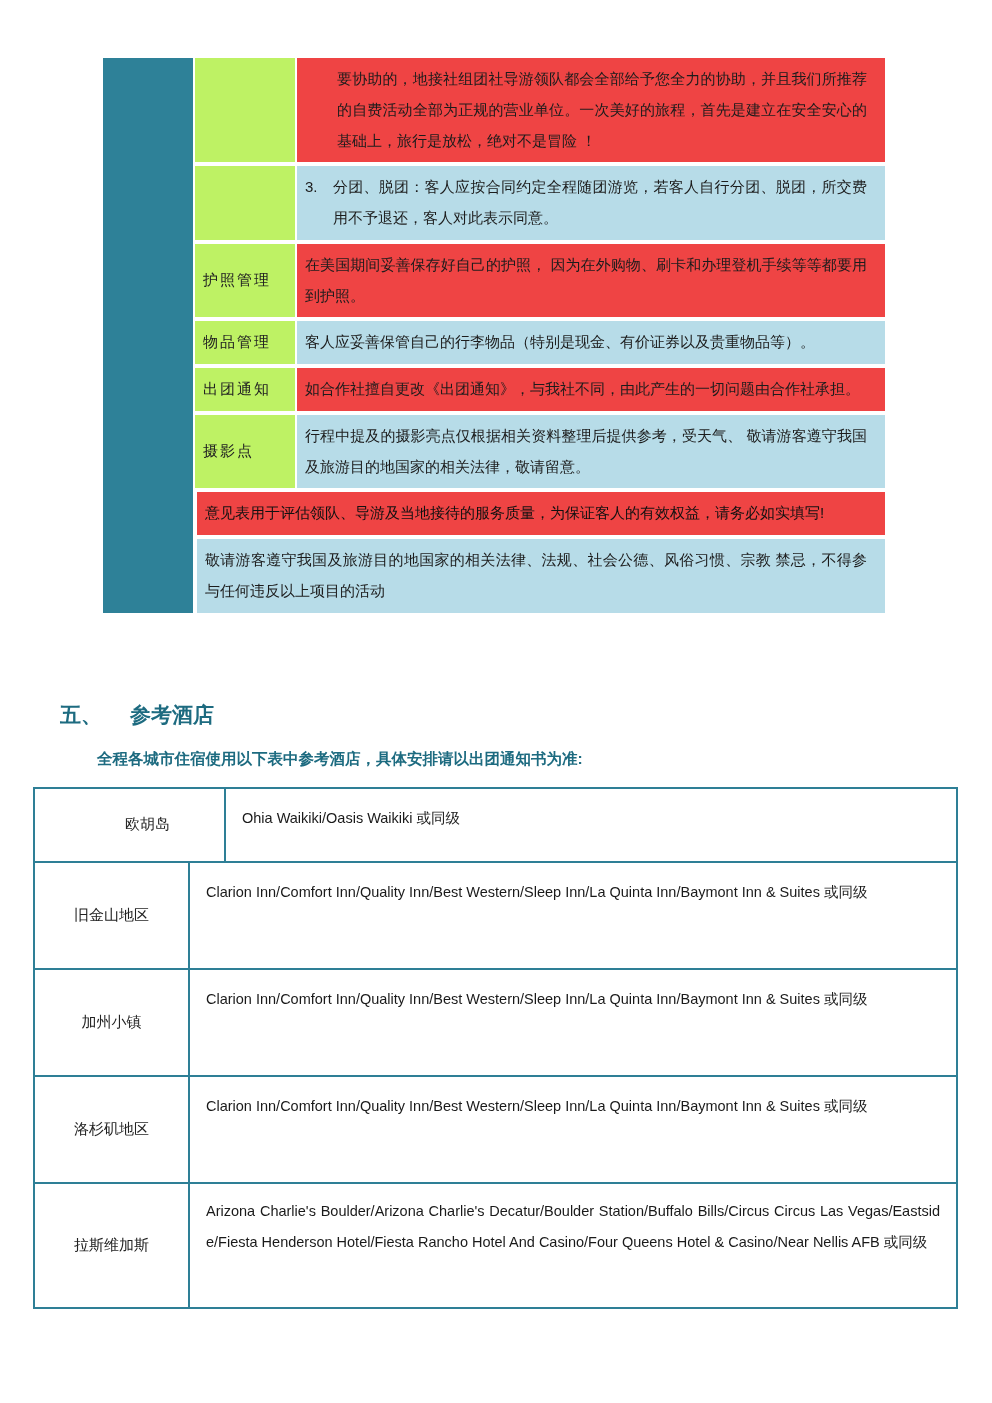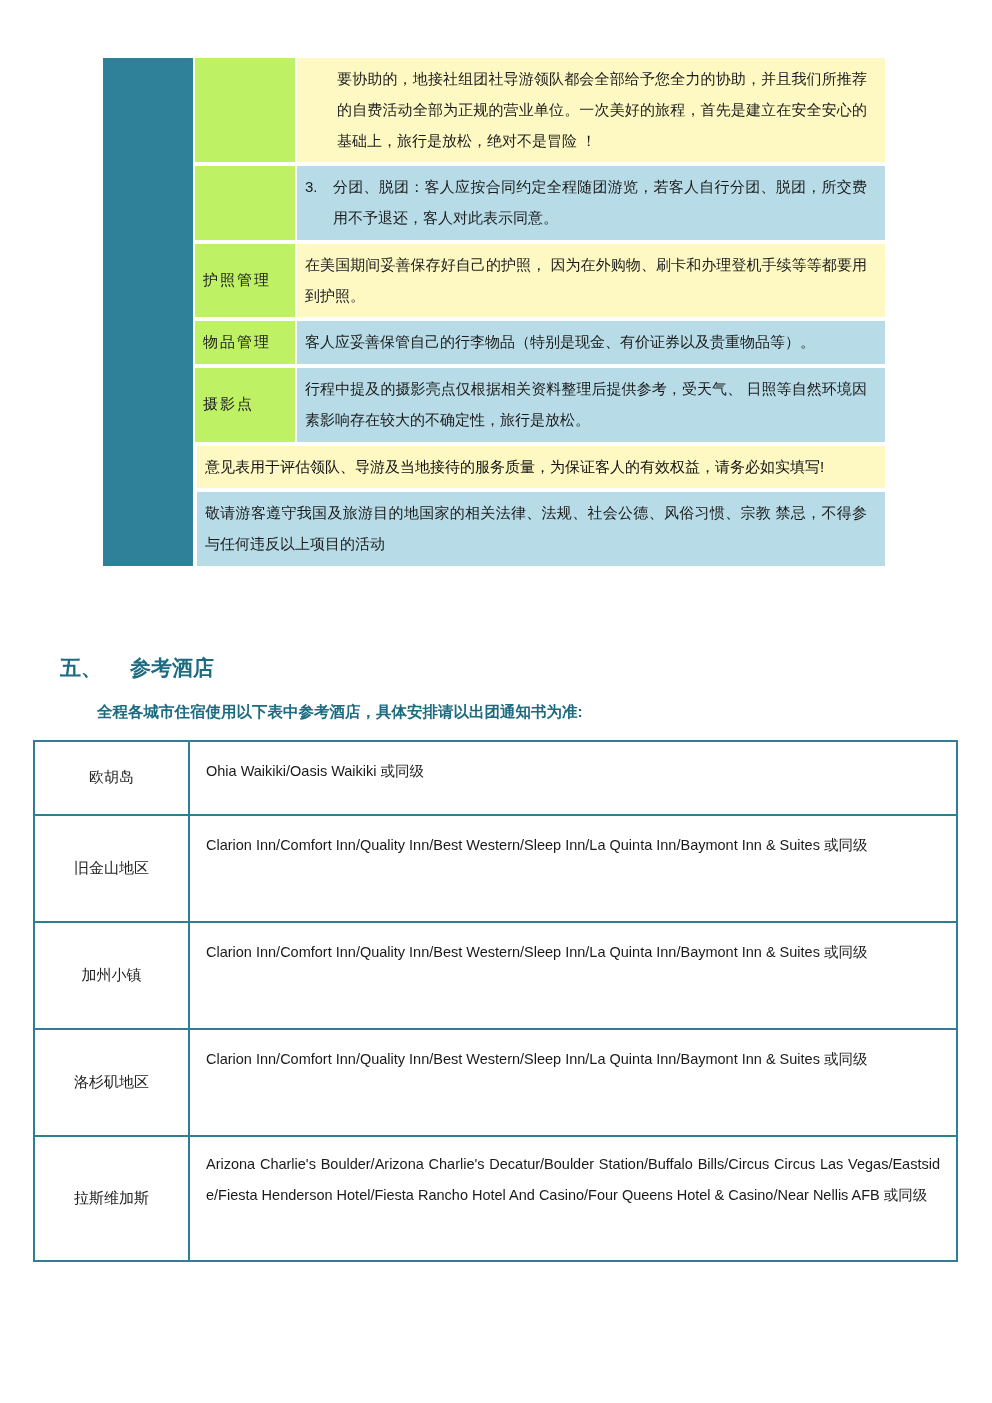--- a/index.html
+++ b/index.html
@@ -15,21 +15,21 @@
   .n-row{display:flex;margin-bottom:4px;}
   .n-label{
     width:100px;flex-shrink:0;display:flex;align-items:center;
     padding-left:8px;box-sizing:border-box;background:#bef264;
     font-size:15px;letter-spacing:2px;color:#222;
   }
   .n-content{
     flex:1;margin-left:2px;padding:6px 18px 6px 8px;
     font-size:15px;line-height:2.05;text-align:justify;
   }
-  .shade-light{background:#fef9c3;}
+  .shade-light{background:#ef4444;}
   .shade-dark{background:#b7dce8;}
   .indented{padding-left:40px;}
   .with-num{display:flex;}
   .with-num .num{width:28px;flex-shrink:0;}
   .with-num .txt{flex:1;text-align:justify;}
   .bold-cell{font-weight:400;color:#111;}
   .n-footer{
     margin-left:2px;padding:6px 18px 6px 8px;
     font-size:15px;line-height:2.05;text-align:justify;
   }
@@ -53,21 +53,21 @@
   .h-city{
     width:155px;flex-shrink:0;border-right:2px solid #2e7f96;
     display:flex;align-items:center;justify-content:center;
     font-size:15px;color:#222;box-sizing:border-box;padding:0 6px;
     text-align:center;
   }
   .h-hotels{
     flex:1;padding:12px 16px 8px 16px;box-sizing:border-box;
     font-size:14.5px;line-height:2.35;text-align:justify;color:#1a1a1a;
   }
-  .h-row.r1{min-height:72px;}
+  .h-row.r1{min-height:72px;padding-left:36px;}
   .h-row.r2,.h-row.r3,.h-row.r4{min-height:105px;}
   .h-row.r5{min-height:123px;}
   .h-row.r5 .h-hotels{word-break:break-all;line-height:2.15;}
 </style>
 </head>
 <body>
 
 <div class="notice-table">
   <div class="teal-block"></div>
   <div class="notice-rows">
@@ -88,24 +88,28 @@
     <div class="n-row">
       <div class="n-label">护照管理</div>
       <div class="n-content shade-light">在美国期间妥善保存好自己的护照， 因为在外购物、刷卡和办理登机手续等等都要用到护照。</div>
     </div>
 
     <div class="n-row">
       <div class="n-label">物品管理</div>
       <div class="n-content shade-dark">客人应妥善保管自己的行李物品（特别是现金、有价证券以及贵重物品等）。</div>
     </div>
 
+    <div class="n-row">
+      <div class="n-label">出团通知</div>
+      <div class="n-content shade-light">如合作社擅自更改《出团通知》，与我社不同，由此产生的一切问题由合作社承担。</div>
+    </div>
 
     <div class="n-row">
       <div class="n-label">摄影点</div>
-      <div class="n-content shade-dark">行程中提及的摄影亮点仅根据相关资料整理后提供参考，受天气、 日照等自然环境因素影响存在较大的不确定性，旅行是放松。</div>
+      <div class="n-content shade-dark">行程中提及的摄影亮点仅根据相关资料整理后提供参考，受天气、 敬请游客遵守我国及旅游目的地国家的相关法律，敬请留意。</div>
     </div>
 
     <div class="n-row">
       <div class="n-content shade-light bold-cell">意见表用于评估领队、导游及当地接待的服务质量，为保证客人的有效权益，请务必如实填写!</div>
     </div>
 
     <div class="n-footer shade-dark">敬请游客遵守我国及旅游目的地国家的相关法律、法规、社会公德、风俗习惯、宗教 禁忌，不得参与任何违反以上项目的活动</div>
   </div>
 </div>
 

